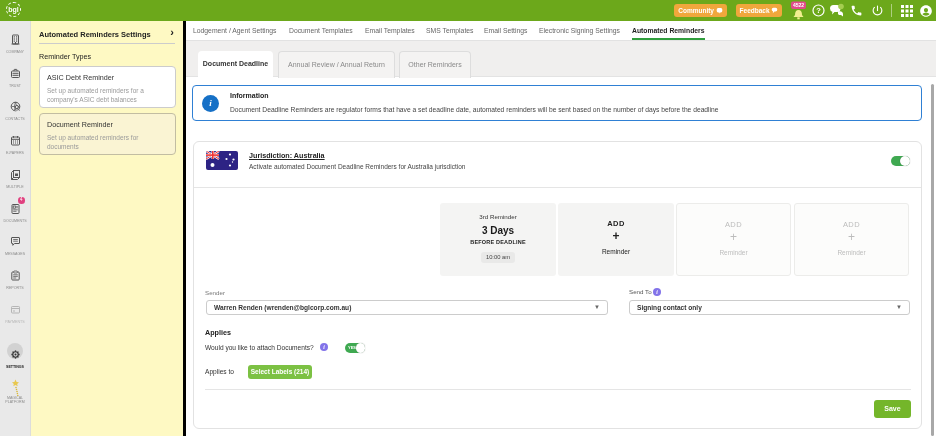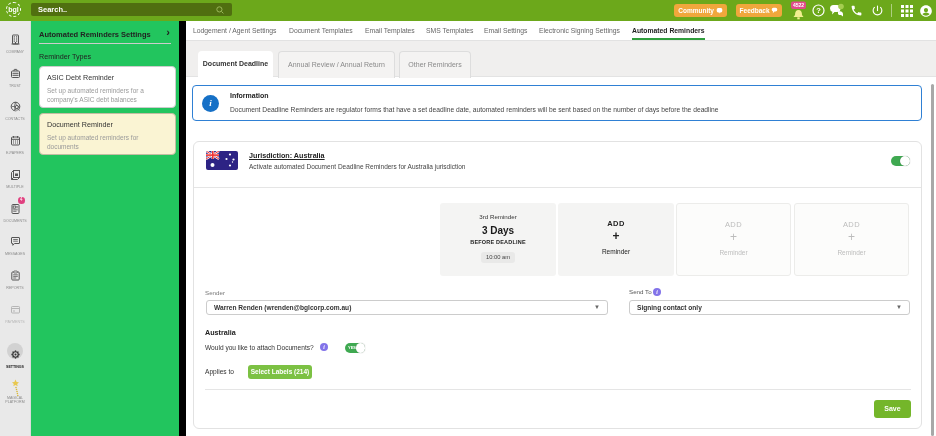--- a/index.html
+++ b/index.html
@@ -16,22 +16,22 @@
   .tbtn { position:absolute; top:4px; height:13px; background:#f0a73c; border-radius:3px; color:#fff;
     font-size:6.5px; font-weight:bold; line-height:13px; text-align:center; }
 
   
   #rail { position:absolute; left:0; top:21px; width:31px; height:415px; background:#e9e9e9;
     border-right:1px solid #dcdcdc; }
   .ritem { position:absolute; left:0; width:30px; text-align:center; color:#5f5f5f; }
   .rlabel { font-size:3.8px; color:#8a8a8a; letter-spacing:0; margin-top:1px; transform:scale(0.95); }
 
   
-  #panel { position:absolute; left:31px; top:21px; width:155px; height:415px; background:#22c55e;
-    border-right:7px solid #000000; }
+  #panel { position:absolute; left:31px; top:21px; width:155px; height:415px; background:#fef9c3;
+    border-right:3px solid #000000; }
   #panel h1 { font-size:7.5px; color:#222; position:absolute; left:8px; top:9px; font-weight:bold; }
   #panel .chev { position:absolute; right:9px; top:5px; font-size:11px; color:#222; font-weight:bold; }
   #panel .hr1 { position:absolute; left:8px; right:8px; top:22px; border-top:1px solid #ccc; }
   #panel h2 { font-size:7.2px; color:#222; position:absolute; left:8px; top:31px; font-weight:normal; }
   .pcard { position:absolute; left:8px; width:137px; height:42px; border-radius:4px;
     border:1px solid #ccc; background:#fff; padding:6px 7px; }
   .pcard .t { font-size:7.2px; color:#333; }
   .pcard .s { font-size:6.5px; color:#9a9a9a; margin-top:4px; line-height:9px; }
 
   
@@ -95,26 +95,20 @@
   #save { position:absolute; right:10px; top:258px; width:37px; height:18px; background:#74b62a;
     border-radius:3px; color:#fff; font-size:7px; font-weight:bold; text-align:center; line-height:18px; }
 
   #sbar { position:absolute; left:930.5px; top:84px; width:3px; height:352px; background:#a8a8a8; border-radius:2px;}
 </style>
 </head>
 <body>
 
 <div id="topbar">
   <div id="logo">bgl</div>
-  <div id="search">Search..
-    <svg style="position:absolute;right:8px;top:3px" width="8" height="8" viewBox="0 0 8 8">
-      <circle cx="3.4" cy="3.4" r="2.6" fill="none" stroke="#9ab75a" stroke-width="1"></circle>
-      <line x1="5.4" y1="5.4" x2="7.4" y2="7.4" stroke="#9ab75a" stroke-width="1"></line>
-    </svg>
-  </div>
   <div class="tbtn" style="left:674px;width:53px;">Community <svg width="7" height="7" viewBox="0 0 10 10" style="vertical-align:-1px">
         <path d="M1 4 Q1 1.5 3 1.5 L7 1.5 Q9 1.5 9 4 L9 5.5 Q9 8 7 8 L5.5 8 L5 9.5 L4.5 8 L3 8 Q1 8 1 5.5 Z" fill="#fff"></path>
       </svg></div>
   <div class="tbtn" style="left:736px;width:46px;">Feedback <svg width="7" height="7" viewBox="0 0 10 10" style="vertical-align:-1px">
         <path d="M1 3.5 Q1 1 3.5 1 L6.5 1 Q9 1 9 3.5 Q9 6.5 6.5 6.5 L5 6.5 L2.5 9 L3 6.3 Q1 6 1 3.5 Z" fill="#fff"></path>
       </svg></div>
 
   <svg class="abs" style="left:790px;top:1px" width="18" height="19" viewBox="0 0 18 19">
     <rect x="1" y="0.5" width="15" height="7.5" rx="2" fill="#e14b8b"></rect>
     <text x="8.5" y="6" font-size="5" fill="#fff" text-anchor="middle" font-weight="bold" font-family="Liberation Sans">4522</text>
@@ -349,21 +343,21 @@
           <div class="a3">Reminder</div>
         </div>
       </div>
 
     <div class="lbl" style="left:11px;top:147px;">Sender</div>
     <div class="sel" style="left:12px;top:158px;width:402px;">Warren Renden (wrenden@bglcorp.com.au)<span class="car">▼</span></div>
     <div class="lbl" style="left:435px;top:146px;color:#555">Send To</div>
     <div class="iinfo" style="left:459px;top:146px;">i</div>
     <div class="sel" style="left:435px;top:158px;width:281px;">Signing contact only<span class="car">▼</span></div>
 
-    <div id="q">Australia</div>
+    <div id="q">Applies</div>
     <div id="qq">Would you like to attach Documents?</div>
     <div class="iinfo" style="left:126px;top:201px;">i</div>
     <div class="toggle" id="qtog">
         <span class="yes">YES</span>
         <div class="knob"></div>
       </div>
 
     <div id="applies">Applies to</div>
     <div id="selbtn">Select Labels (214)</div>
     <div id="bhr"></div>

